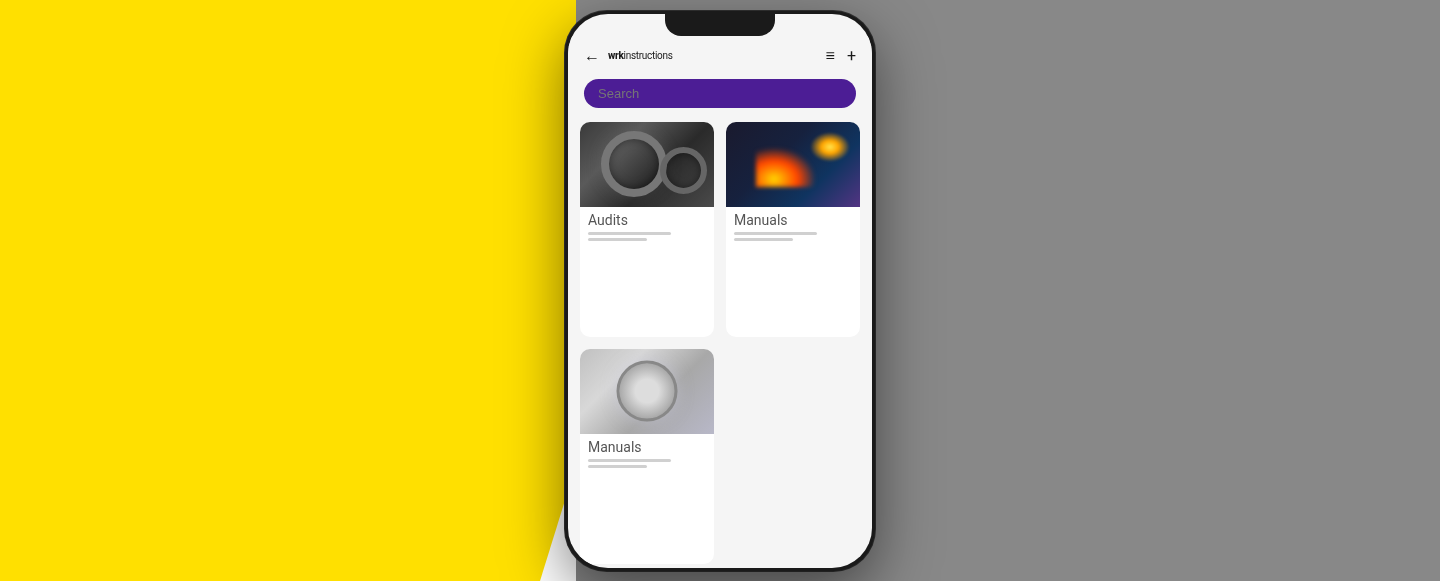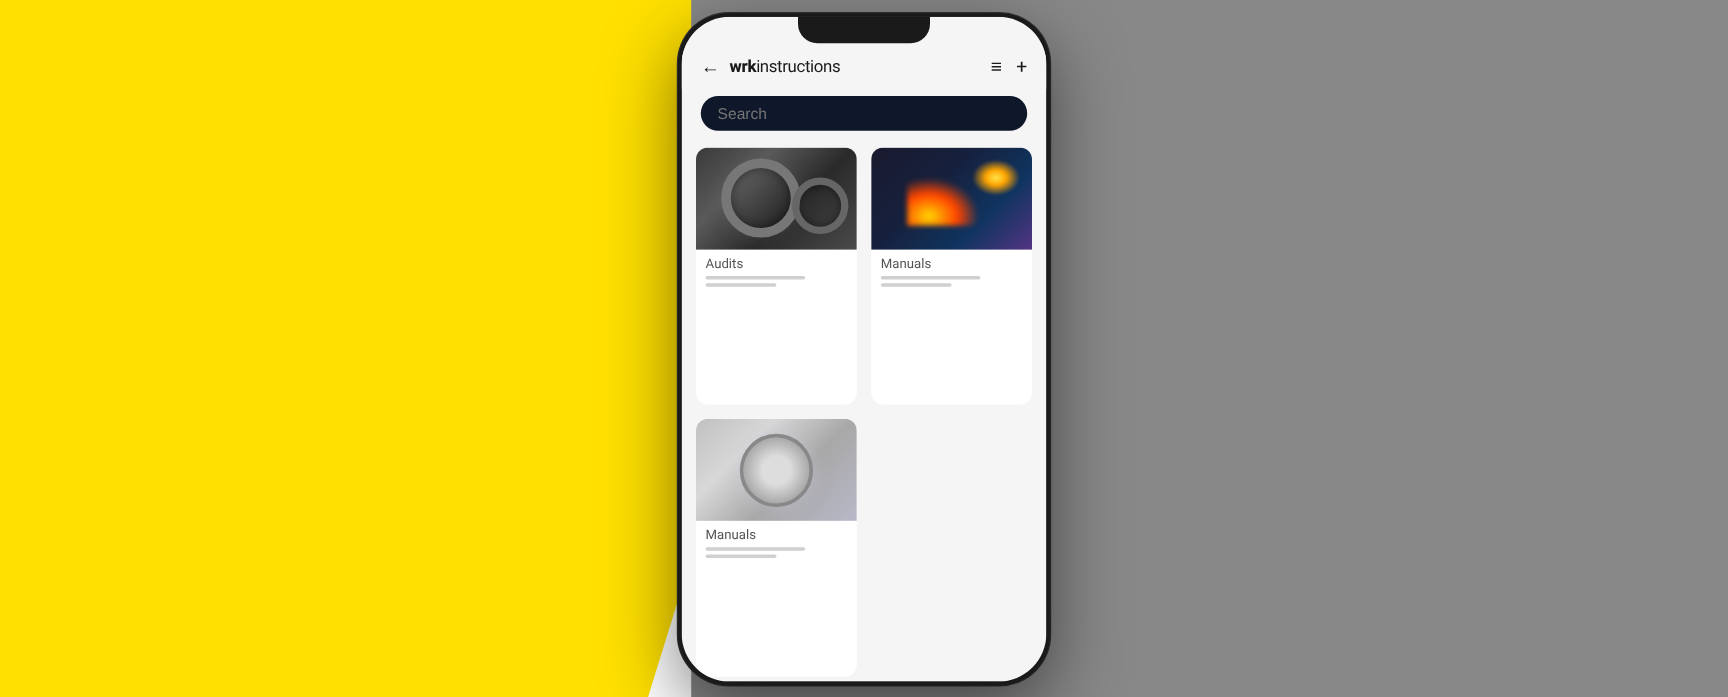--- a/index.html
+++ b/index.html
@@ -97,21 +97,21 @@
       gap: 8px;
     }
 
     .back-arrow {
       font-size: 16px;
       color: #1a1a1a;
       cursor: pointer;
     }
 
     .app-title {
-      font-size: 14px;
+      font-size: 10px;
       font-weight: 400;
       color: #1a1a1a;
       letter-spacing: -0.3px;
     }
 
     .app-title .bold {
       font-weight: 800;
     }
 
     .header-icons {
@@ -126,21 +126,21 @@
       cursor: pointer;
     }
 
     
     .search-container {
       padding: 6px 16px 10px 16px;
     }
 
     .search-bar {
       width: 100%;
-      background: #0f172a;
+      background: #4c1d95;
       border-radius: 20px;
       padding: 7px 14px;
       font-size: 13px;
       color: #aaa;
       border: none;
       outline: none;
     }
 
     
     .grid-container {
@@ -264,21 +264,21 @@
       top: 15px;
       left: 55px;
       width: 25px;
       height: 45px;
       background: linear-gradient(to bottom, #d0c880 0%, #b0a860 50%, #908850 100%);
       border-radius: 3px;
     }
 
     .grid-label {
       padding: 5px 8px 2px 8px;
-      font-size: 11px;
+      font-size: 14px;
       color: #555;
       font-weight: 400;
     }
 
     .grid-lines {
       padding: 2px 8px 6px 8px;
       display: flex;
       flex-direction: column;
       gap: 3px;
     }

